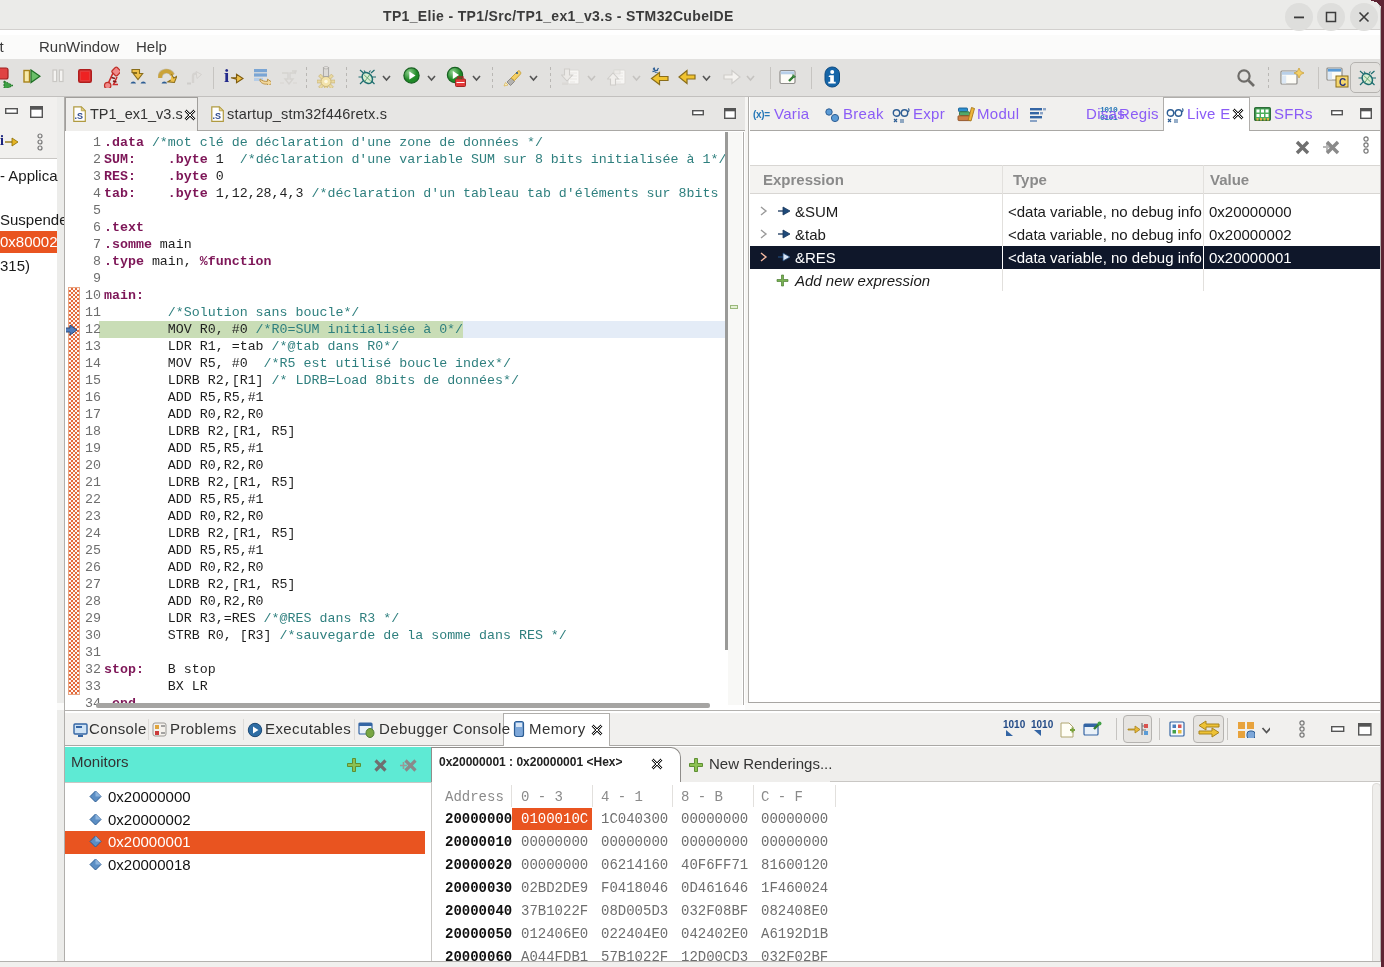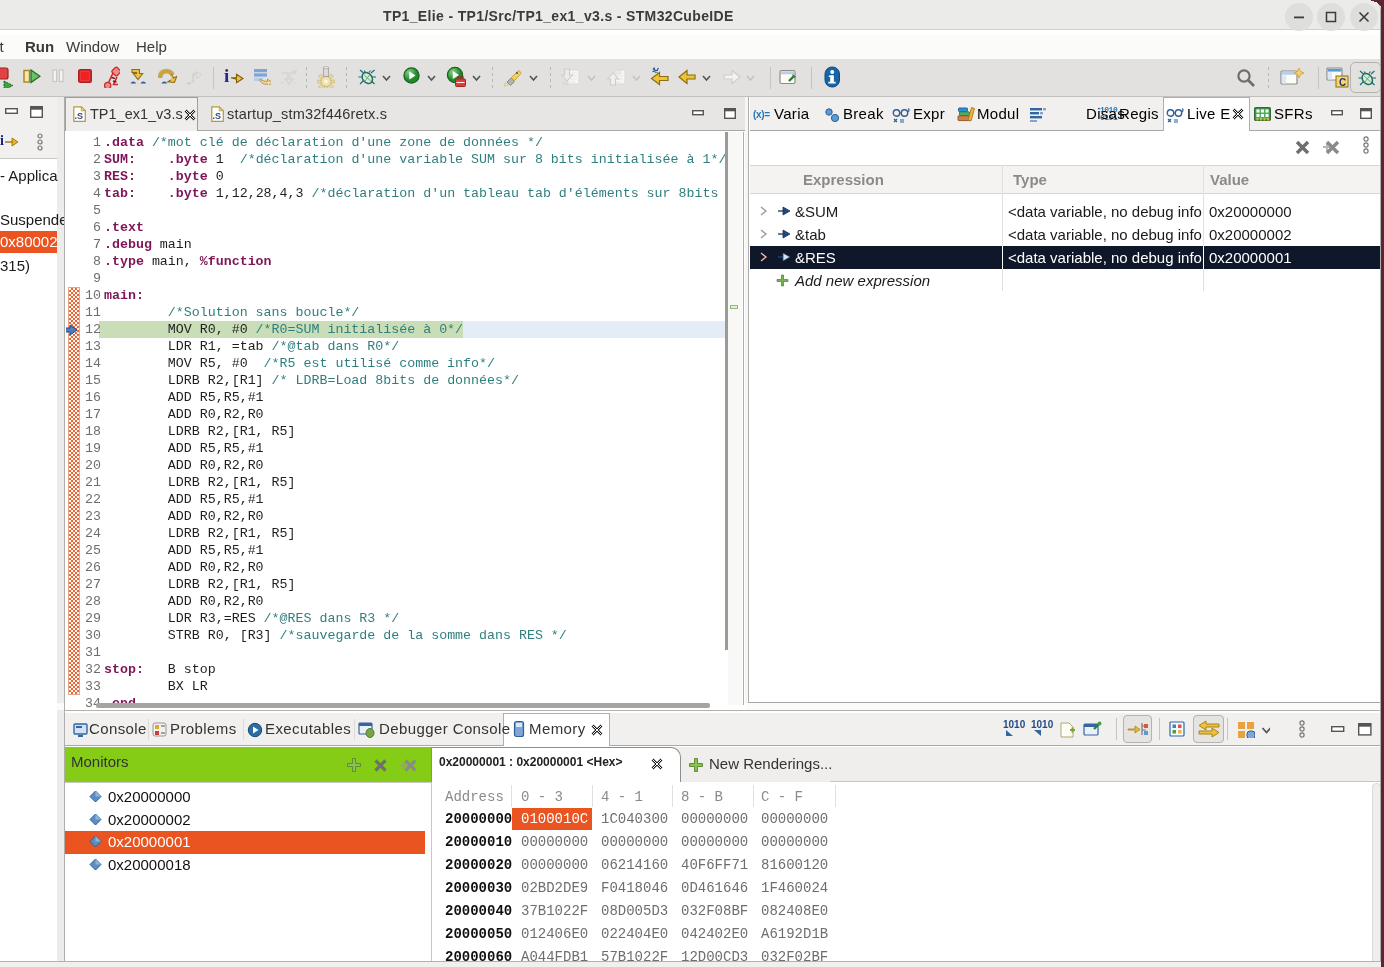--- a/index.html
+++ b/index.html
@@ -35,28 +35,28 @@
 #hatch { position:absolute; width:12px; background:
   repeating-conic-gradient(#e3693b 0% 25%, #fdf4ef 0% 50%) 0 0/4px 4px; border:1px solid #e8a583;}
 #gutter { position:absolute; left:12px; top:2px; width:23px; text-align:right; font-family:"Liberation Mono", monospace; font-size:13.3px; line-height:17px; color:#6e6e6e; white-space:pre; }
 #code { position:absolute; left:38px; top:2px; font-family:"Liberation Mono", monospace; font-size:13.3px; line-height:17px; color:#1f1f1f; white-space:pre; }
 #code .d { color:#7d1557; font-weight:bold; }
 #code .c { color:#2e7f7e; }
 .scrollv { position:absolute; background:#9a9a98; }
 
 #rightpanel { position:absolute; left:748px; top:97px; width:633px; height:606px; background:#fff; border-left:1px solid #b0aeab; border-bottom:1px solid #a8a6a3; }
 #rp-tabs { position:absolute; left:1px; top:0; width:632px; height:34px; }
-.rtab { position:absolute; top:8px; font-size:15px; color:#000000; white-space:nowrap; letter-spacing:0.3px; }
+.rtab { position:absolute; top:8px; font-size:15px; color:#8b5cf6; white-space:nowrap; letter-spacing:0.3px; }
 #exphead { position:absolute; left:1px; top:68px; width:632px; height:29px; background:#f4f3f1; border-top:1px solid #d8d6d3; border-bottom:1px solid #d8d6d3; color:#8a8a8a; font-size:15px; font-weight:bold; }
 .exprow { position:absolute; left:1px; width:632px; height:23px; font-size:15px; color:#1a1a1a; }
 .colline { position:absolute; top:0; width:1px; background:#e2e0dd; }
 
 #bottompanel { position:absolute; left:64px; top:710px; width:1317px; height:253px; background:#fff; border-left:1px solid #b0aeab; border-top:1px solid #b3b1ae; }
 #bp-tabs { position:absolute; left:0px; top:2px; width:1316px; height:33px; background:#f1f0ee; border-bottom:1px solid #aaa8a5; }
-#monhead { position:absolute; left:0px; top:36px; width:366px; height:35px; background:#84cc16; }
+#monhead { position:absolute; left:0px; top:36px; width:366px; height:35px; background:#5eead4; }
 #monlist { position:absolute; left:0px; top:71px; width:366px; height:181px; background:#fff; border-top:1px solid #c9c7c4; }
 .monrow { position:absolute; left:0; width:360px; height:23px; font-size:15px; color:#111; }
 #memarea { position:absolute; left:366px; top:36px; width:951px; height:216px; background:#fff; border-left:1px solid #c9c7c4; }
 .memhdr { color:#8a8a8a; font-family:"Liberation Mono", monospace; font-size:14px; }
 .memrow { position:absolute; font-family:"Liberation Mono", monospace; font-size:14px; white-space:pre; }
 </style>
 </head>
 <body>
 <div id="win">
   <div class="abs" style="left:0;top:97px;width:1381px;height:866px;background:#ececea;"></div>
@@ -74,21 +74,21 @@
     <svg class="abs" style="left:1317px;top:3px;" width="28" height="28">
         <rect x="9.5" y="9.5" width="9" height="9" fill="none" stroke="#3c3c3c" stroke-width="1.5"></rect>
       </svg>
     <svg class="abs" style="left:1350px;top:3px;" width="28" height="28">
         <path d="M9.5 9.5 L18.5 18.5 M18.5 9.5 L9.5 18.5" stroke="#3c3c3c" stroke-width="1.6"></path>
       </svg>
   </div>
 
   <div id="menubar">
     <span style="left:-8px;">ct</span>
-    <span style="left:25px;font-weight:bold;">Run</span>
+    <span style="left:39px;">Run</span>
     <span style="left:66px;">Window</span>
     <span style="left:136px;">Help</span>
   </div>
 
   <div id="toolbar">
 
     <svg class="abs" style="left:-6px;top:7px;" width="20" height="22">
         <rect x="1" y="2" width="13" height="11" rx="2" fill="#e04343" stroke="#a02020" stroke-width="1.2"></rect>
         <path d="M10 15 L19 19.5 L10 24 z" fill="#3fa045" stroke="#1e6e24" stroke-width="1" stroke-dasharray="2 1"></path>
       </svg>
@@ -399,28 +399,28 @@
 31
 32
 33
 34</div>
       <div id="code"><span class="d">.data</span> <span class="c">/*mot clé de déclaration d'une zone de données */</span>
 <span class="d">SUM:</span>    <span class="d">.byte</span> 1  <span class="c">/*déclaration d'une variable SUM sur 8 bits initialisée à 1*/</span>
 <span class="d">RES:</span>    <span class="d">.byte</span> 0
 <span class="d">tab:</span>    <span class="d">.byte</span> 1,12,28,4,3 <span class="c">/*déclaration d'un tableau tab d'éléments sur 8bits */</span>
 
 <span class="d">.text</span>
-<span class="d">.debug</span> main
+<span class="d">.somme</span> main
 <span class="d">.type</span> main, <span class="d">%function</span>
 
 <span class="d">main:</span>
         <span class="c">/*Solution sans boucle*/</span>
         MOV R0, #0 <span class="c">/*R0=SUM initialisée à 0*/</span>
         LDR R1, =tab <span class="c">/*@tab dans R0*/</span>
-        MOV R5, #0  <span class="c">/*R5 est utilisé comme info*/</span>
+        MOV R5, #0  <span class="c">/*R5 est utilisé boucle index*/</span>
         LDRB R2,[R1] <span class="c">/* LDRB=Load 8bits de données*/</span>
         ADD R5,R5,#1
         ADD R0,R2,R0
         LDRB R2,[R1, R5]
         ADD R5,R5,#1
         ADD R0,R2,R0
         LDRB R2,[R1, R5]
         ADD R5,R5,#1
         ADD R0,R2,R0
         LDRB R2,[R1, R5]
@@ -534,21 +534,21 @@
         <path d="M6 3 L17 14 M17 3 L6 14" stroke="#8a8a8a" stroke-width="3.4"></path>
         <path d="M2 8 h8 M6 4 v8" stroke="#8a8a8a" stroke-width="2" opacity="0.6"></path>
       </svg>
     <svg class="abs" style="left:613px;top:38px;" width="8" height="20">
       <circle cx="4" cy="4" r="2.1" fill="none" stroke="#777" stroke-width="1.2"></circle>
       <circle cx="4" cy="10" r="2.1" fill="none" stroke="#777" stroke-width="1.2"></circle>
       <circle cx="4" cy="16" r="2.1" fill="none" stroke="#777" stroke-width="1.2"></circle>
     </svg>
 
     <div id="exphead">
-      <span class="abs" style="left:13px;top:5px;margin-left:40px;">Expression</span>
+      <span class="abs" style="left:13px;top:5px;">Expression</span>
       <span class="abs" style="left:263px;top:5px;">Type</span>
       <span class="abs" style="left:460px;top:5px;">Value</span>
     </div>
     <div class="colline" style="left:253px;top:68px;height:126px;"></div>
     <div class="colline" style="left:454px;top:68px;height:126px;"></div>
 
     <div class="exprow" style="top:103px;">
       <svg class="abs" style="left:8px;top:6px;" width="10" height="10">
           <path d="M3 1 L8 5 L3 9" fill="none" stroke="#9a9a9a" stroke-width="1.4"></path>
         </svg>

